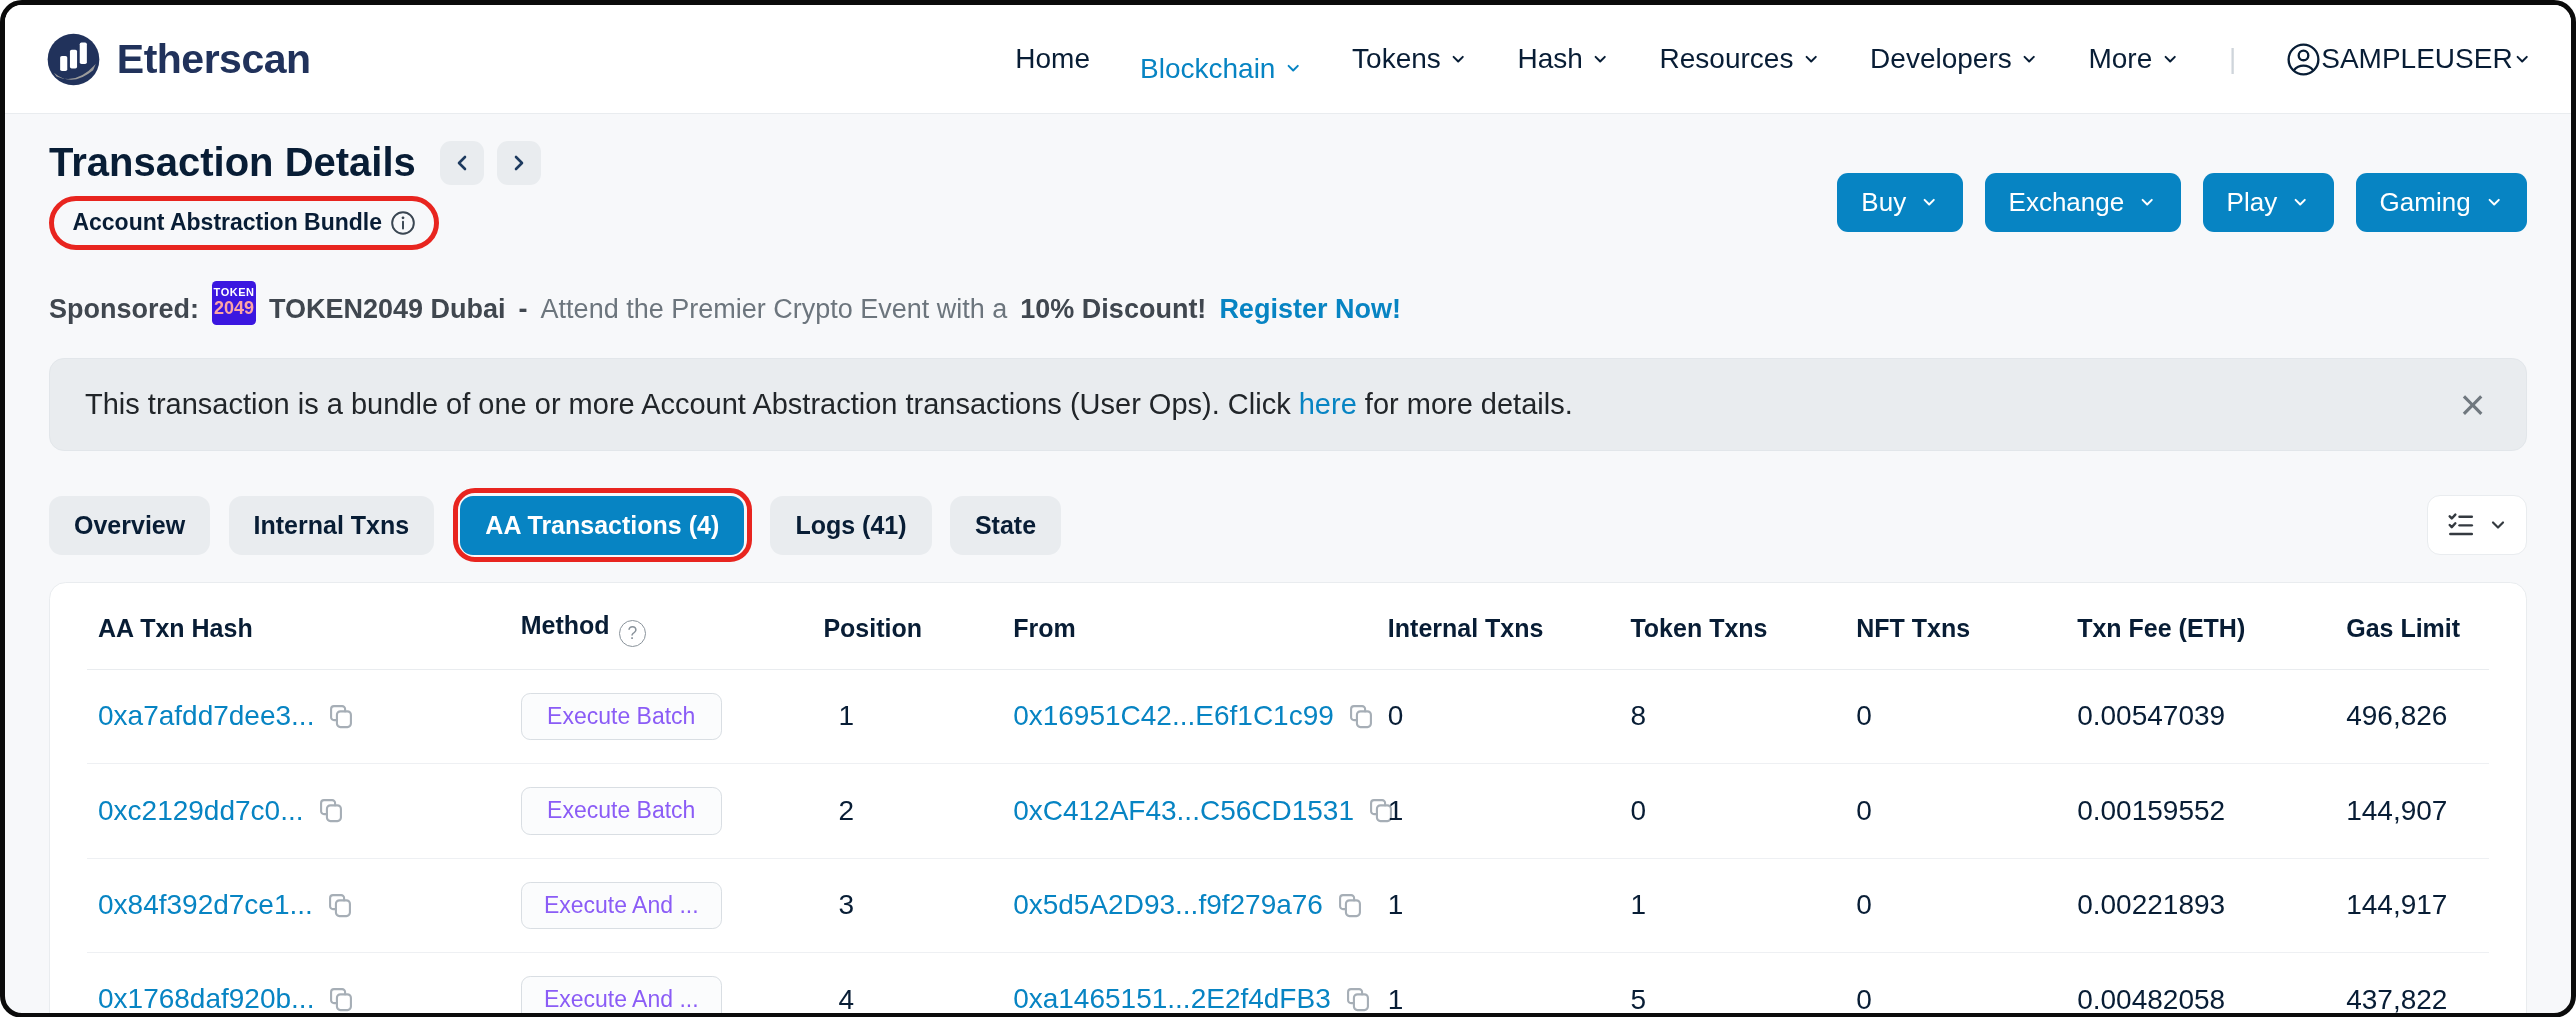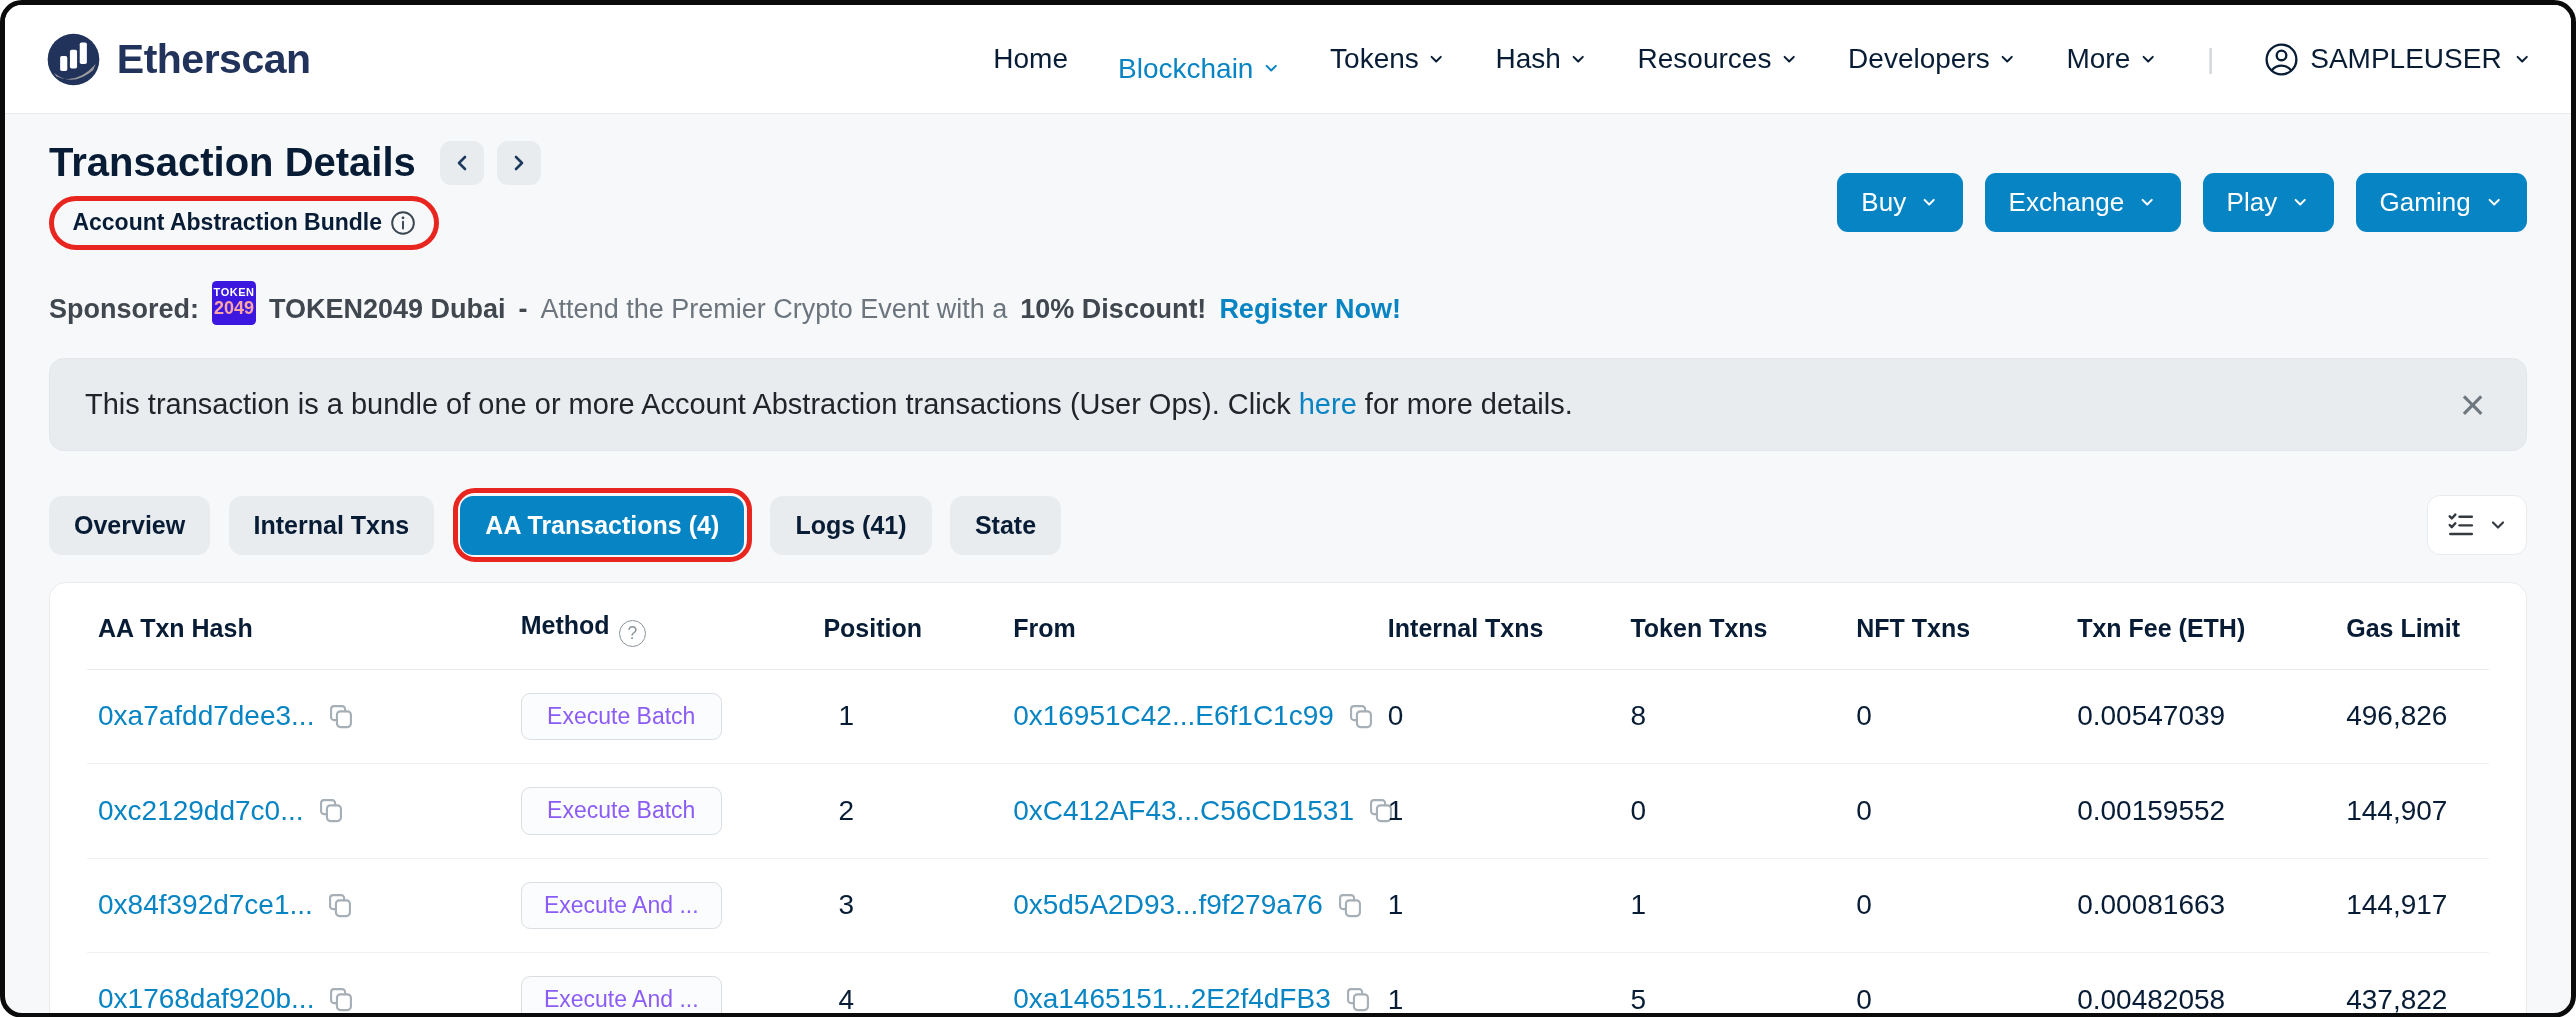--- a/index.html
+++ b/index.html
@@ -31,21 +31,21 @@
     border-bottom: 1.8px solid var(--border);
     display: flex; align-items: center; justify-content: space-between;
     padding: 0 40px;
   }
   .brand { display: flex; align-items: center; gap: 14.8px; }
   .brand-name { font-size: 41px; font-weight: 600; color: var(--navy); letter-spacing: -0.5px; }
   .nav { display: flex; align-items: center; gap: 50px; }
   .nav-item { display: flex; align-items: center; gap: 8.3px; font-size: 28px; color: #081d35; cursor: pointer; }
   .nav-item.active { color: var(--accent); margin-top: 19px; }
   .nav-divider { color: #cfd5db; font-size: 28px; }
-  .user-menu { display: flex; align-items: center; gap: 11px; font-size: 28px; cursor: pointer; }
+  .user-menu { display: flex; align-items: center; font-size: 28px; cursor: pointer; }
   .icon { display: inline-flex; align-items: center; justify-content: center; line-height: 0; }
   
   .content { padding: 26px 44px 0; }
   .title-row { display: flex; justify-content: space-between; align-items: flex-start; }
   .title-left h1 { font-size: 40px; font-weight: 700; color: #081d35; display: inline; vertical-align: middle; }
   .pager { display: inline-flex; gap: 13px; margin-left: 20px; vertical-align: middle; }
   .pager-btn {
     width: 44px; height: 44px; background: var(--chip-bg); border-radius: 11px;
     display: inline-flex; align-items: center; justify-content: center;
     color: #1d3a5f; cursor: pointer; border: none;
@@ -409,21 +409,21 @@
                   </svg></button></td>
               <td><button class="method-badge">Execute And ...</button></td>
               <td style="padding-left: 26px;">3</td>
               <td><a class="cell-link">0x5d5A2D93...f9f279a76</a><button class="copy-btn"><svg width="28" height="28" viewBox="0 0 24 24" fill="none" stroke="currentColor" stroke-width="1.8" stroke-linecap="round" stroke-linejoin="round">
                     <rect x="8.5" y="8" width="12" height="13.5" rx="3"></rect>
                     <path d="M15.5 8V6a2.5 2.5 0 0 0-2.5-2.5H6A2.5 2.5 0 0 0 3.5 6v7A2.5 2.5 0 0 0 6 15.5h2.5"></path>
                   </svg></button></td>
               <td>1</td>
               <td>1</td>
               <td>0</td>
-              <td>0.00081663</td>
+              <td>0.00221893</td>
               <td>144,917</td>
             </tr>
             <tr>
               <td><a class="cell-link">0x1768daf920b...</a><button class="copy-btn"><svg width="28" height="28" viewBox="0 0 24 24" fill="none" stroke="currentColor" stroke-width="1.8" stroke-linecap="round" stroke-linejoin="round">
                     <rect x="8.5" y="8" width="12" height="13.5" rx="3"></rect>
                     <path d="M15.5 8V6a2.5 2.5 0 0 0-2.5-2.5H6A2.5 2.5 0 0 0 3.5 6v7A2.5 2.5 0 0 0 6 15.5h2.5"></path>
                   </svg></button></td>
               <td><button class="method-badge">Execute And ...</button></td>
               <td style="padding-left: 26px;">4</td>
               <td><a class="cell-link">0xa1465151...2E2f4dFB3</a><button class="copy-btn"><svg width="28" height="28" viewBox="0 0 24 24" fill="none" stroke="currentColor" stroke-width="1.8" stroke-linecap="round" stroke-linejoin="round">

